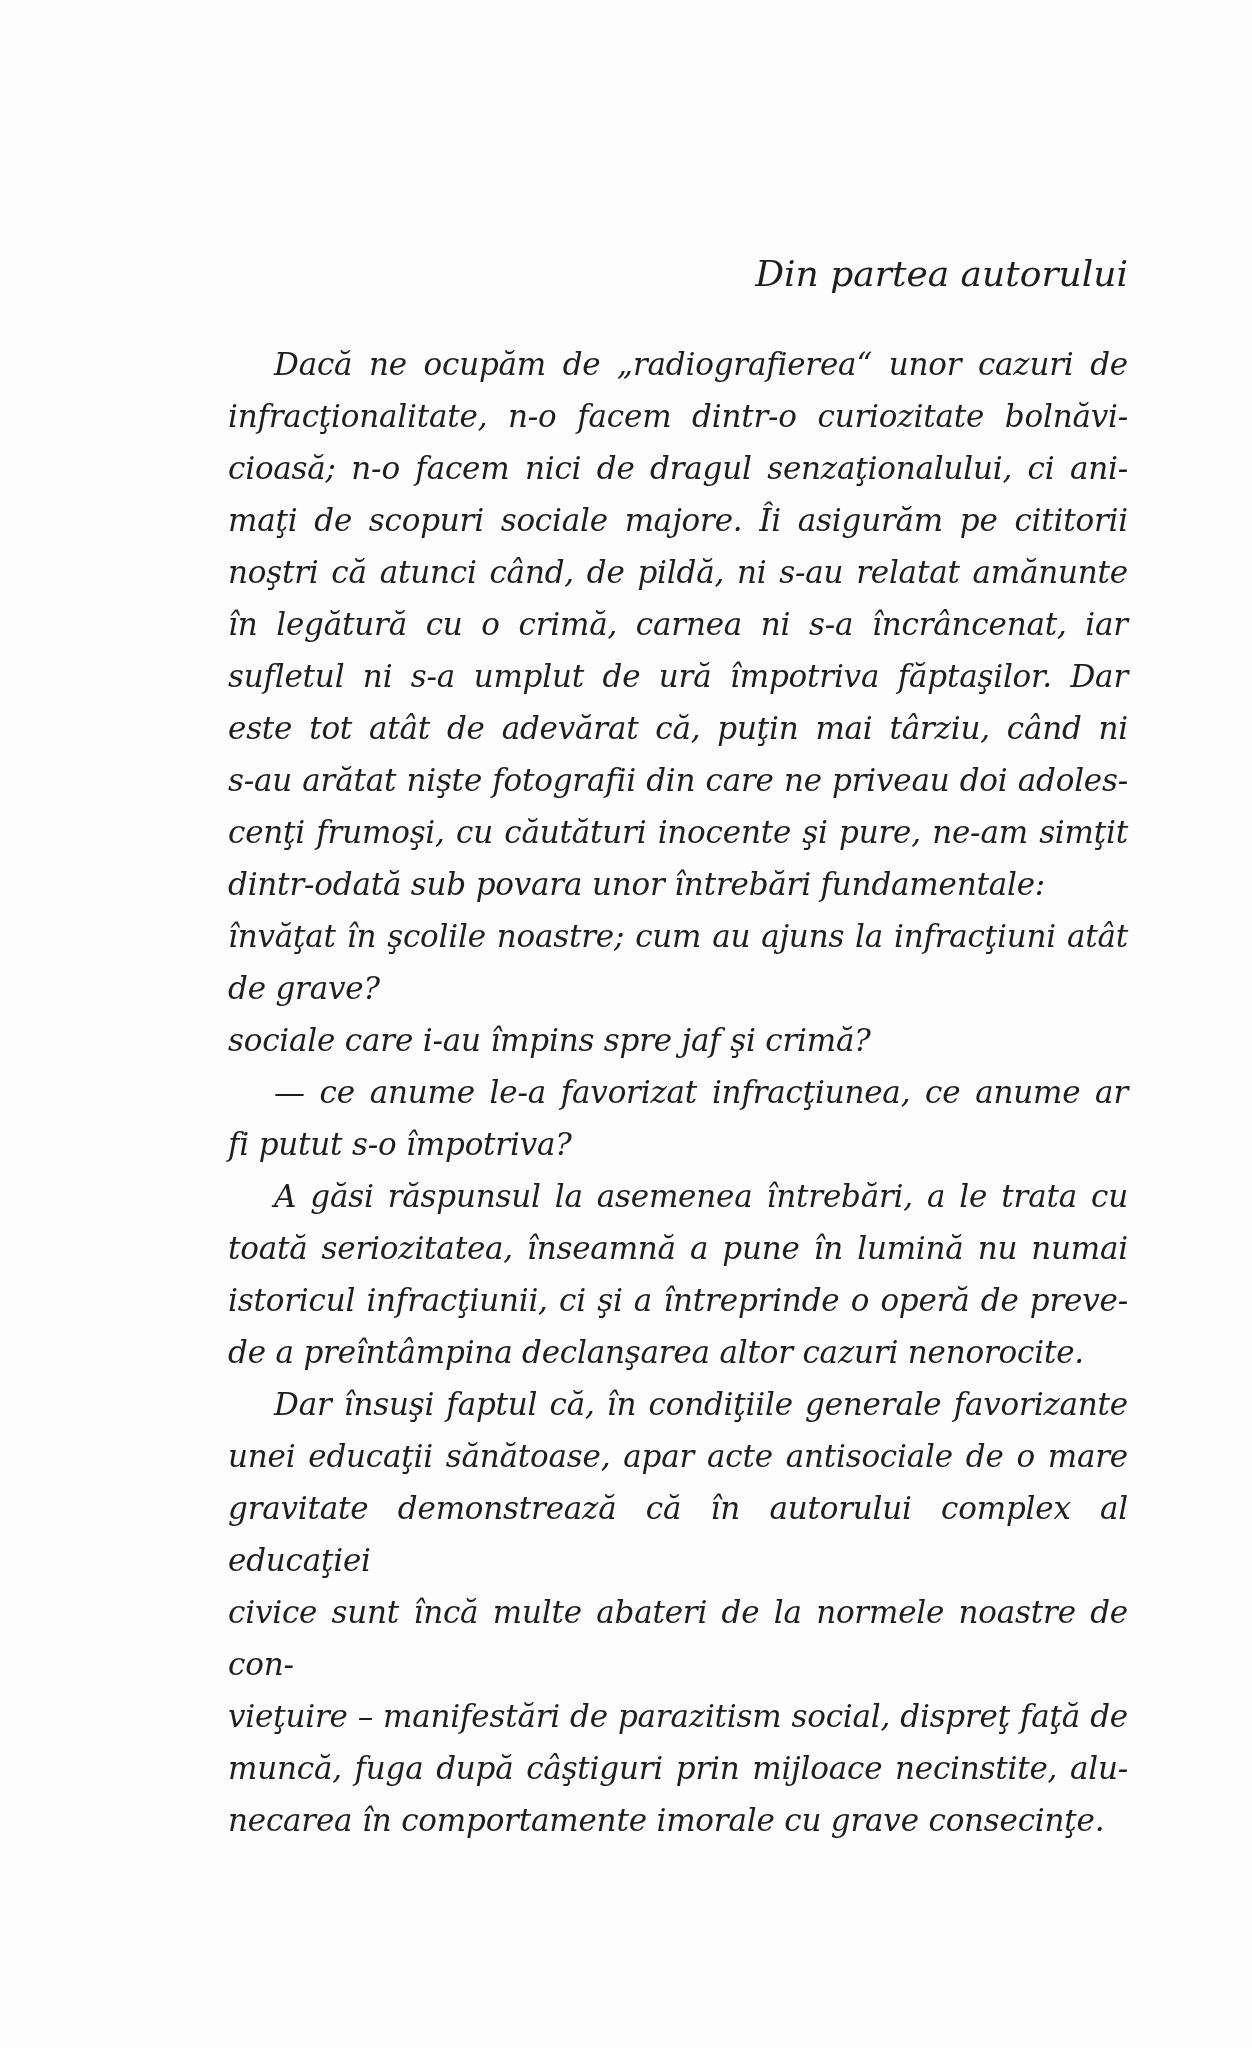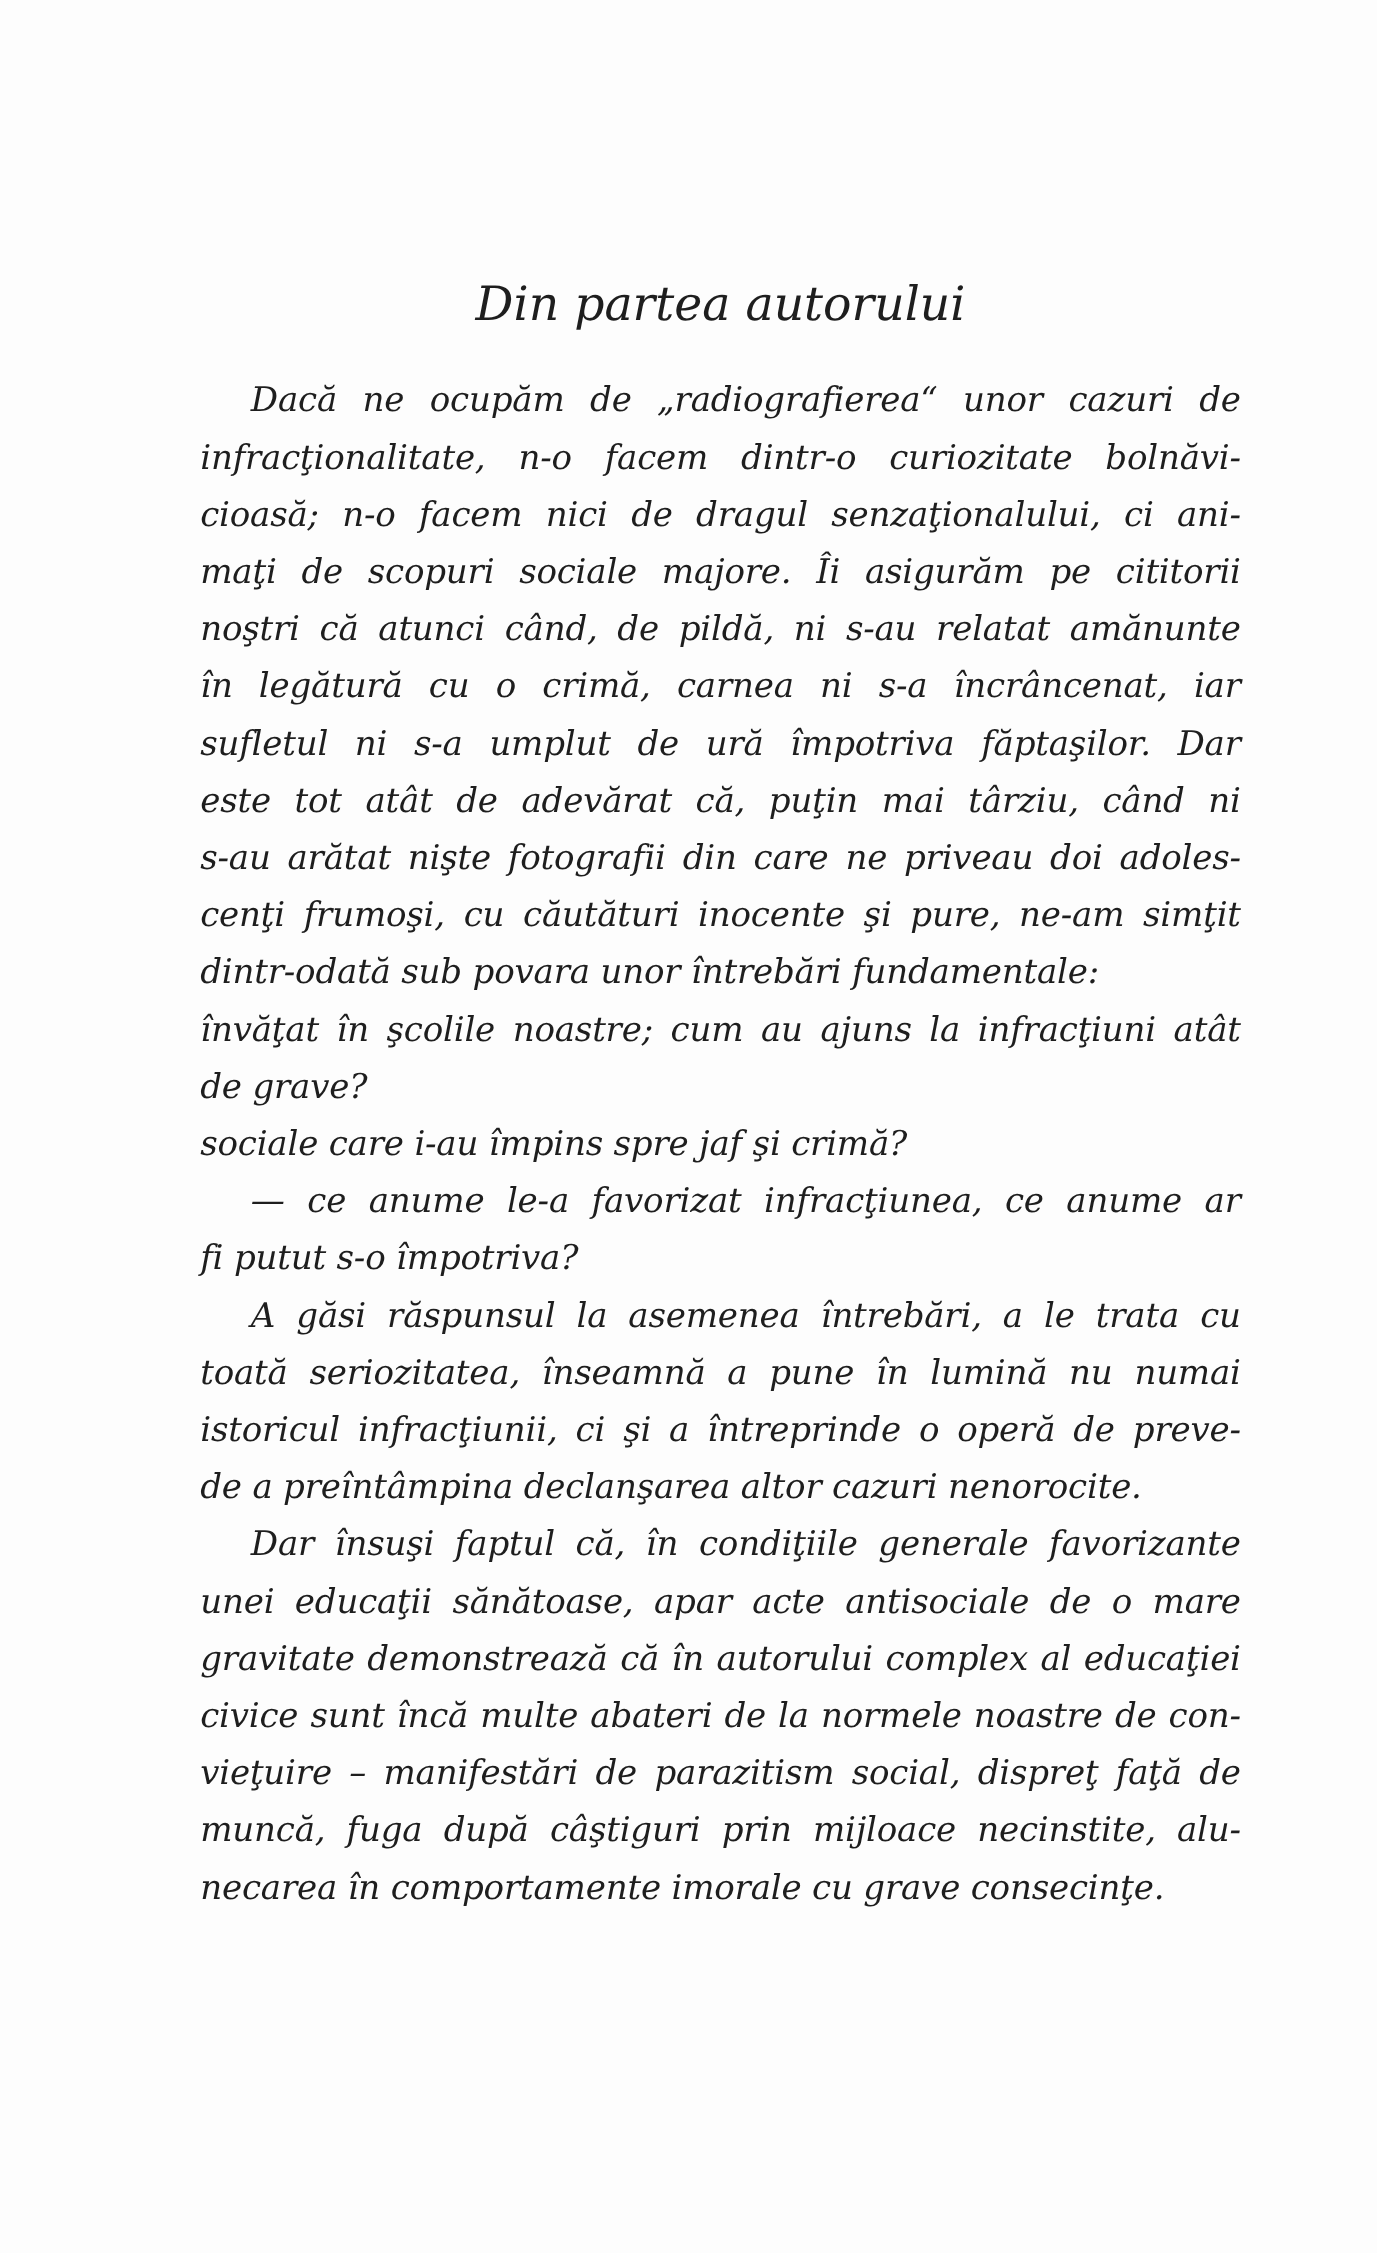--- a/index.html
+++ b/index.html
@@ -15,25 +15,25 @@
     color: #1e1e1e;
     overflow: hidden;
     font-family: "DejaVu Serif", serif;
   }
   .title {
     position: absolute;
     top: 252px;
     left: 182px;
     width: 946px;
     margin: 0;
-    text-align: center;
+    text-align: right;
     font-family: "DejaVu Serif", serif;
     font-style: italic;
     font-weight: normal;
-    font-size: 43px;
+    font-size: 36px;
     line-height: 1.2;
     color: #1e1e1e;
   }
   .body-block {
     position: absolute;
     top: 338px;
     left: 182px;
     width: 946px;
   }
   .paragraph {
@@ -42,20 +42,21 @@
   }
   .text-line {
     font-family: "DejaVu Serif", serif;
     font-style: italic;
     font-size: 31px;
     line-height: 52px;
     text-align: justify;
     text-align-last: justify;
     color: #1e1e1e;
     letter-spacing: -0.2px;
+    margin-left: 46px;
   }
   .text-line.first {
     text-indent: 46px;
   }
   .text-line.last {
     text-align-last: left;
   }
 </style>
 </head>
 <body>

